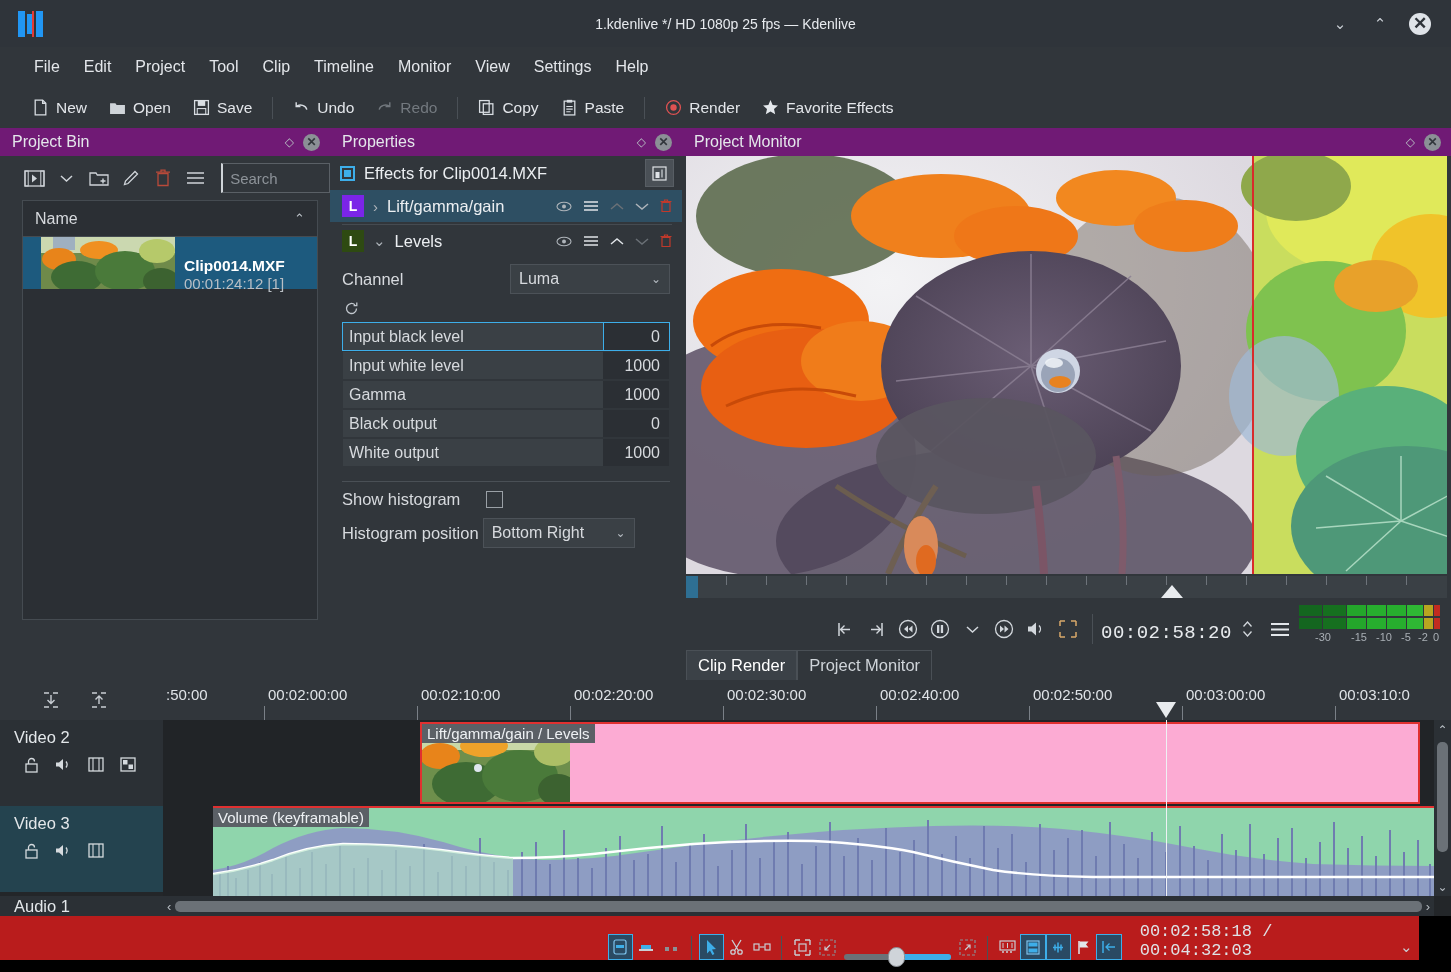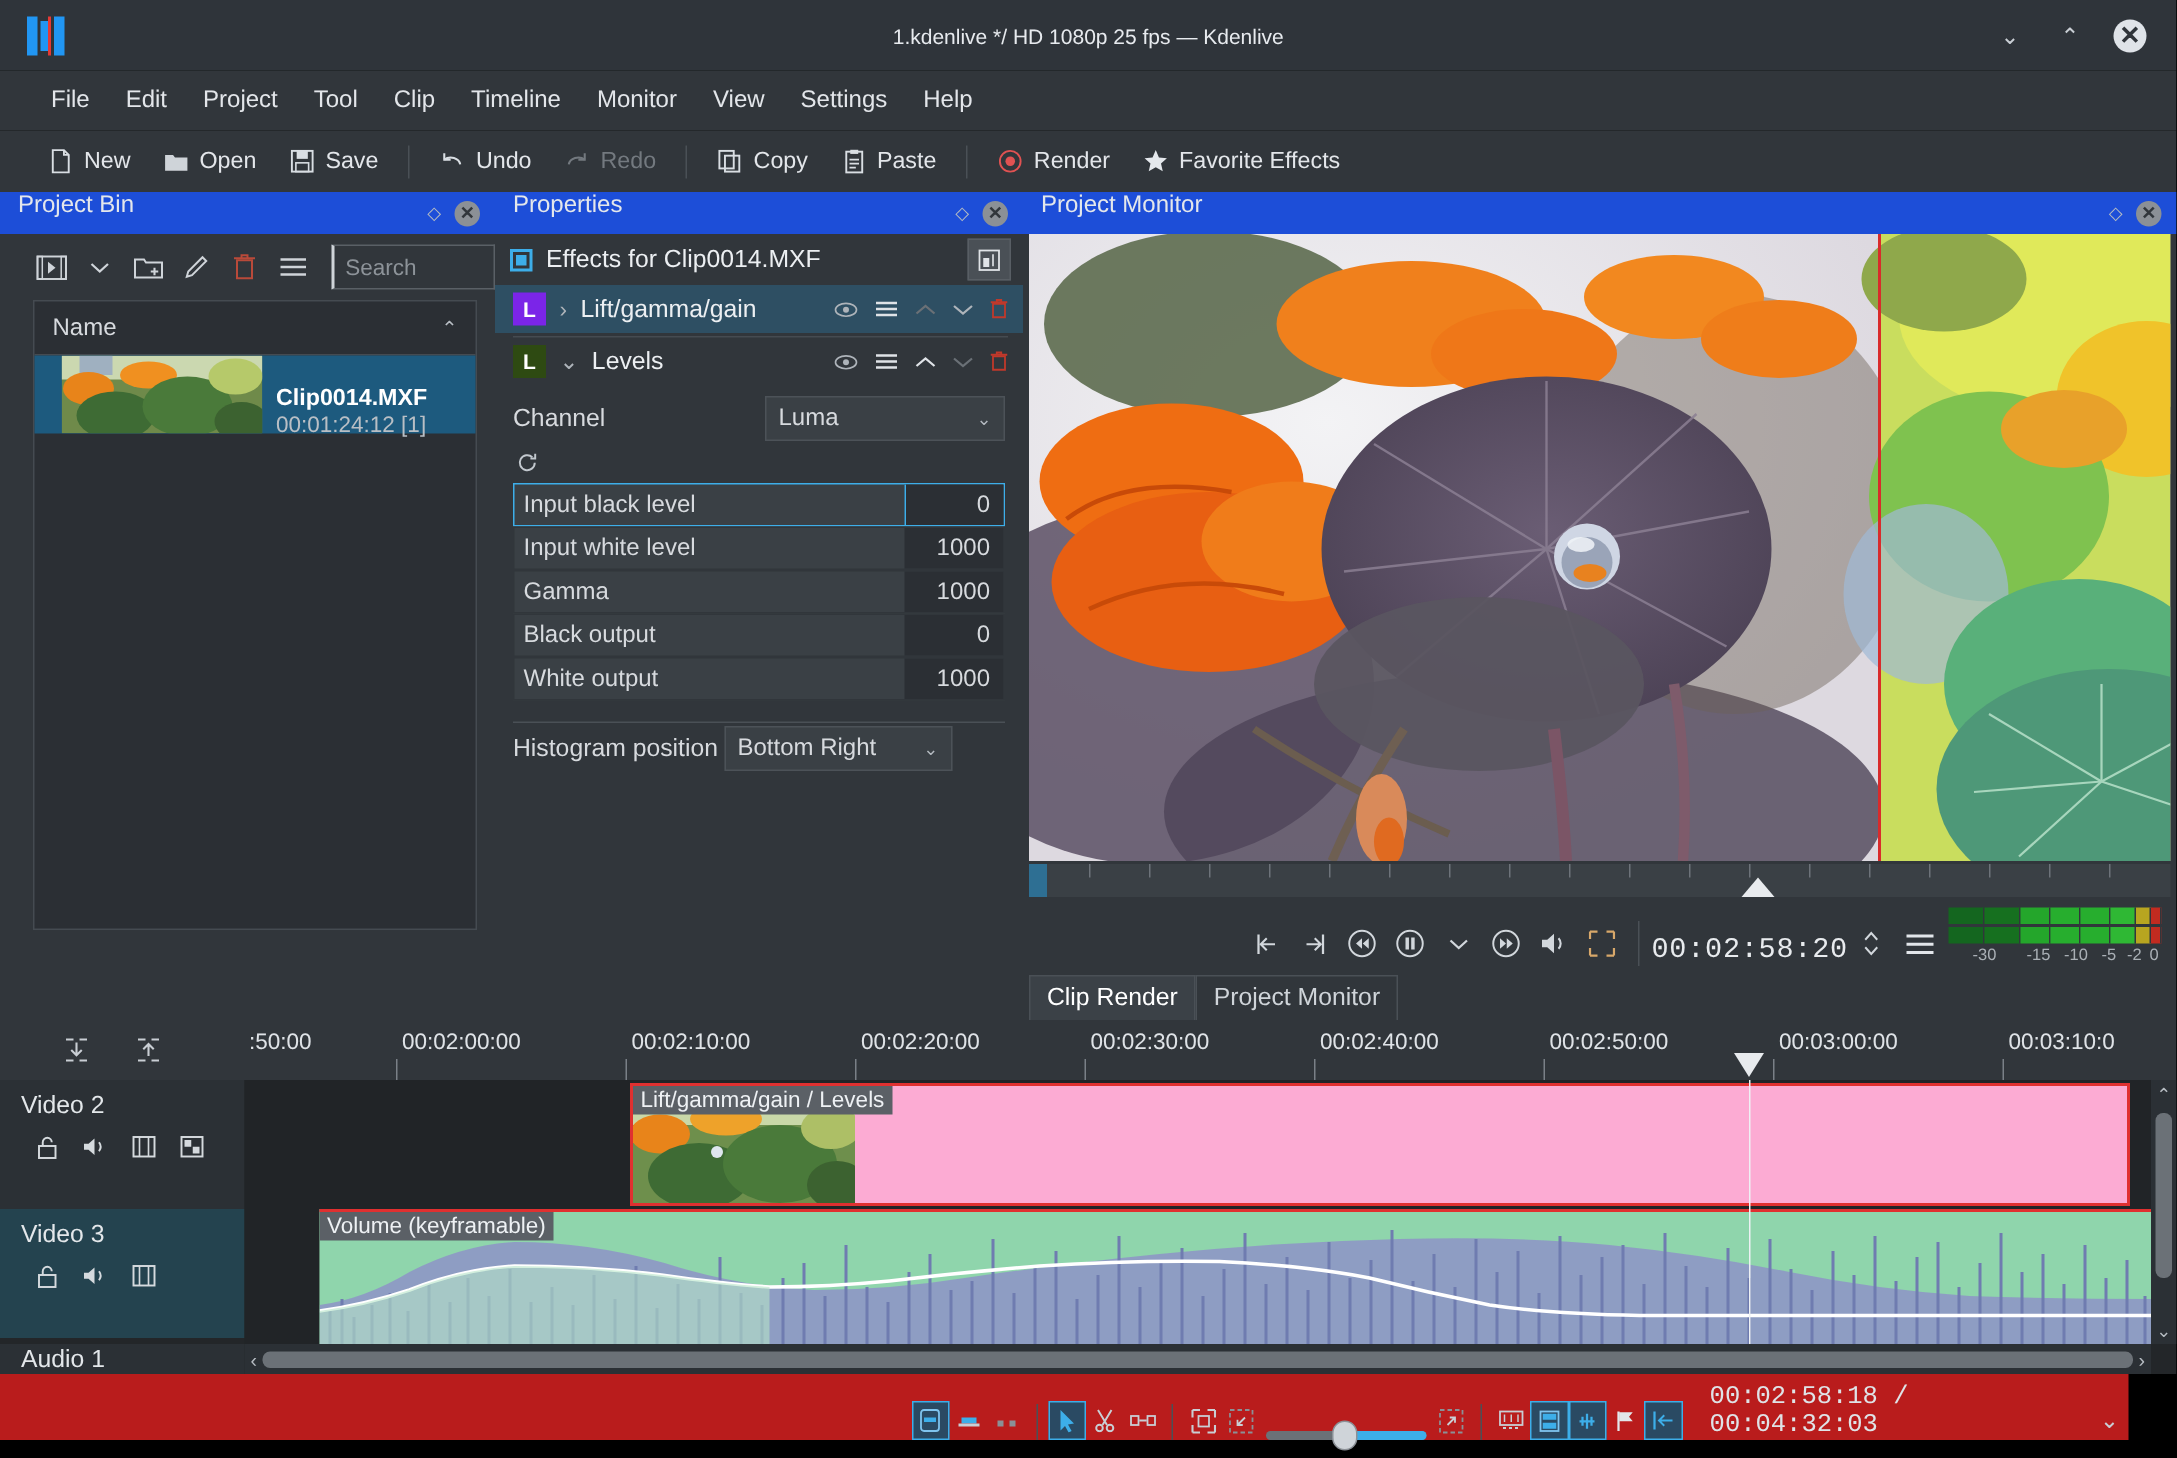--- a/index.html
+++ b/index.html
@@ -43,21 +43,21 @@
     position: absolute; left: 0; top: 87px; width: 1451px; height: 41px;
     background: #31363b; display: flex; align-items: center; padding-left: 22px; gap: 2px;
   }
   .tb-btn { display: flex; align-items: center; gap: 7px; padding: 4px 10px; font-size: 15.5px; color: #e3e6ea; }
   .tb-btn.disabled { color: #73797f; }
   .tb-sep { width: 1px; height: 22px; background: #4a5056; margin: 0 8px; }
   .tb-ico { width: 17px; height: 17px; display: inline-block; }
 
   
   .dock-title {
-    height: 28px; background: #1d4ed8; display: flex; 
+    height: 28px; background: #701a75; display: flex; align-items: center;
     padding: 0 10px 0 12px; font-size: 16px; color: #e4e7eb;
   }
   .dock-title .dt-ctrl { margin-left: auto; display: flex; gap: 9px; align-items: center; }
   .float-ico { color: #b6bcc2; font-size: 12px; }
   .close-ico {
     width: 17px; height: 17px; border-radius: 50%; background: #8b9096; color: #31363b;
     font-size: 12px; font-weight: bold; display: flex; align-items: center; justify-content: center;
   }
 
   
@@ -486,20 +486,24 @@
   </div>
   <div class="param">
     <span class="pname">Black output</span>
     <span class="pval">0</span>
   </div>
   <div class="param">
     <span class="pname">White output</span>
     <span class="pval">1000</span>
   </div>
   <div class="prm-div"></div>
+  <div class="opt-row">
+    <span>Show histogram</span>
+    <span class="opt-chk"></span>
+  </div>
   <div class="opt-row">
     <span>Histogram position</span>
     <span class="combo" style="width:152px;margin-left:4px">
       <span>Bottom Right</span>
       <span class="chev">⌄</span>
     </span>
   </div>
 </div>
 
 <div id="monitor">

